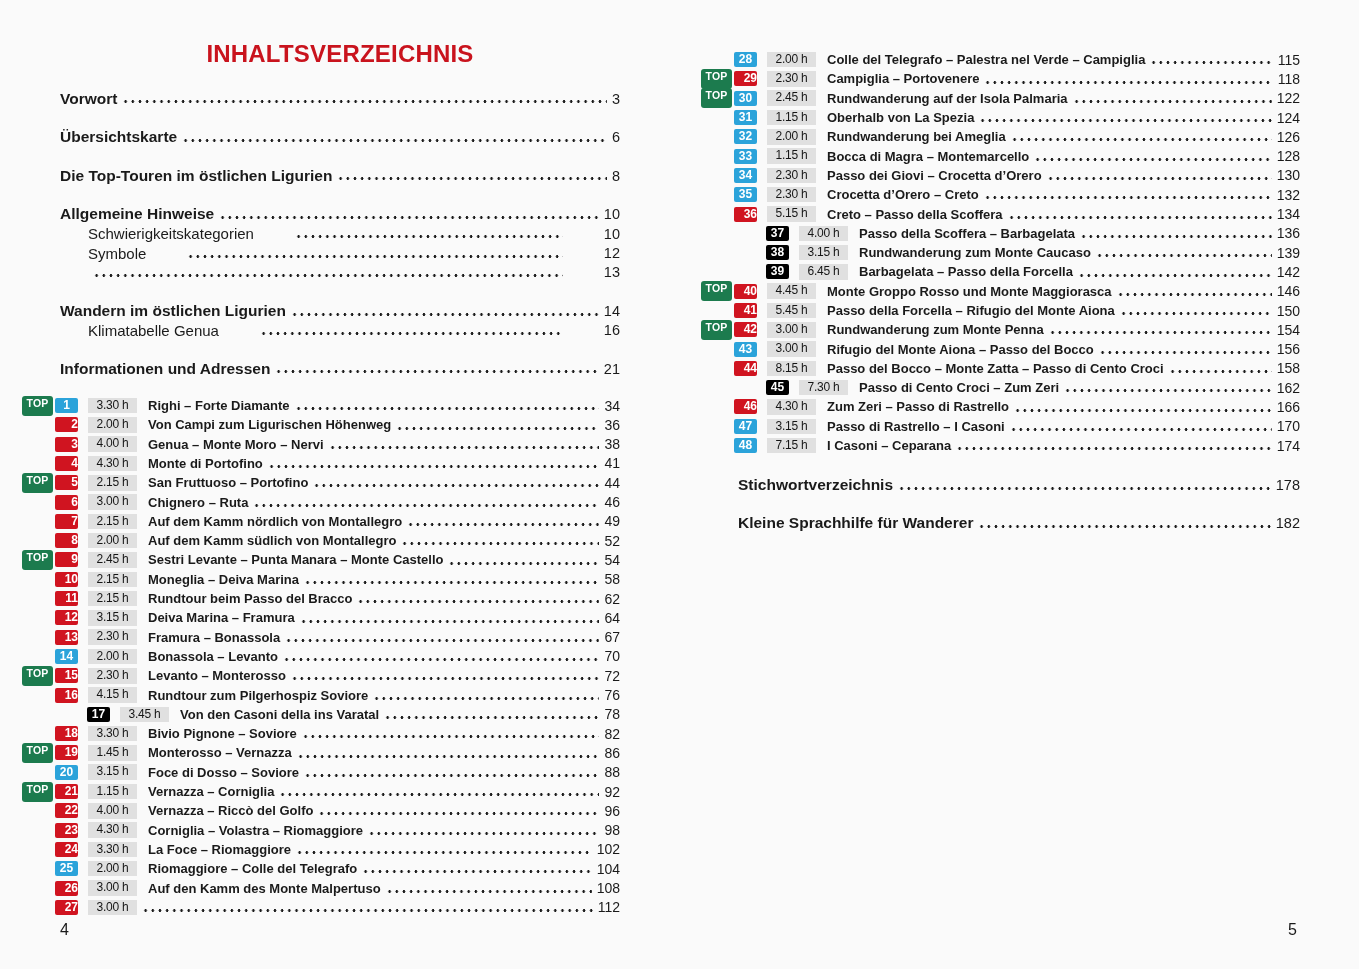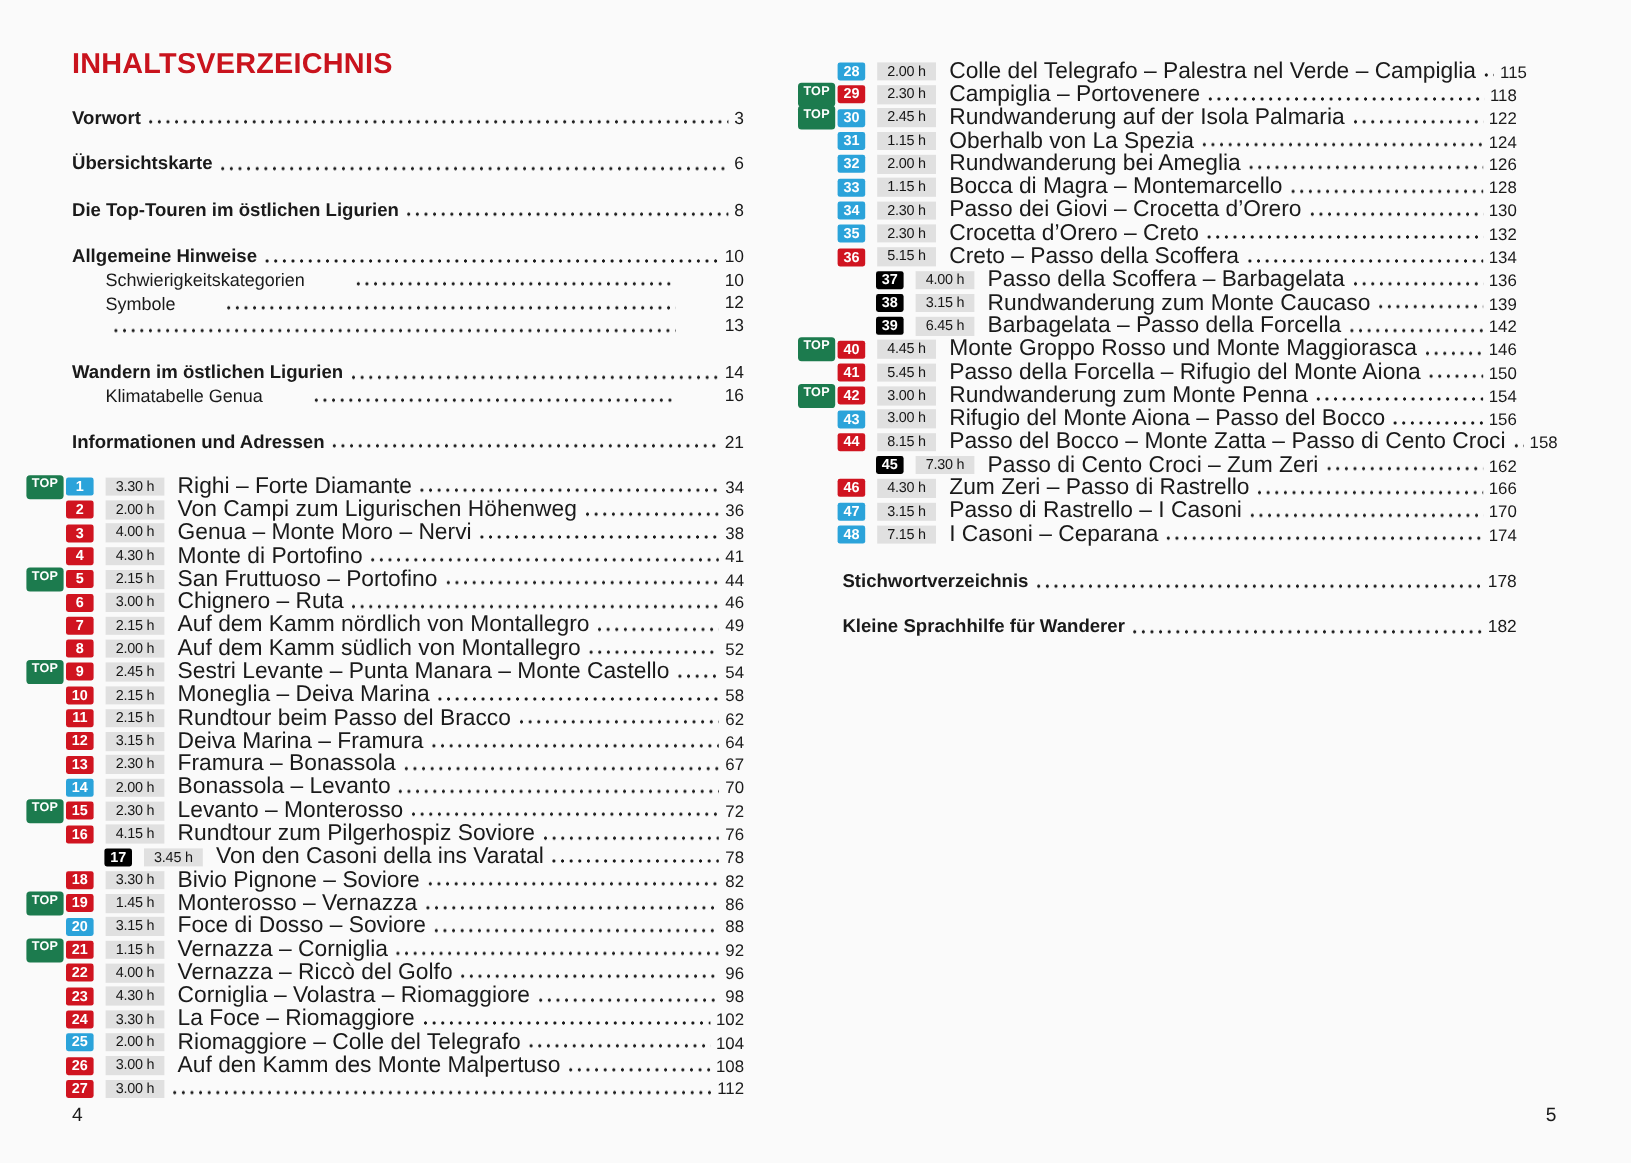--- a/index.html
+++ b/index.html
@@ -4,26 +4,26 @@
 <style>
   html,body{margin:0;padding:0;}
   body{
     width:1359px;height:969px;position:relative;
     background:#fafafa;color:#1a1a1a;
     font-family:"Liberation Sans", sans-serif;
     overflow:hidden;
   }
   .page-col{position:absolute;}
   #col-left{left:22px;top:40px;width:598px;}
-  #col-right{left:665px;top:50px;width:599px;}
+  #col-right{left:701px;top:50px;width:599px;}
 
   h1.toc-title{
     margin:0 0 21px 0;padding-left:38px;
     font-size:24px;line-height:28px;font-weight:bold;
-    letter-spacing:0.2px;color:var(--heading-red,#c9131d);
+    letter-spacing:0.2px;color:var(--heading-red,#c9131d);text-align:center;
   }
 
   .row{display:flex;align-items:center;height:19.3px;white-space:nowrap;}
   .row.gap{margin-top:19.3px;}
 
   
   .intro-row{padding-left:38px;font-size:15.5px;font-weight:bold;}
   .intro-row.sub{padding-left:66px;font-size:15px;font-weight:normal;gap:36px;}
   #right-outro .intro-row{padding-left:37px;justify-content:center;}
   .ipage{font-size:14.5px;font-weight:normal;}
@@ -36,28 +36,28 @@
     font-size:10.5px;font-weight:bold;line-height:15px;text-align:center;
     letter-spacing:0.2px;
   }
   .num-badge{
     width:23px;flex:0 0 23px;height:15px;border-radius:2px;
     color:#fff;font-size:12px;font-weight:bold;line-height:15px;text-align:center;
     background:var(--badge-red,#d01420);
   }
   .num-badge.c-blue{background:var(--badge-blue,#2ba3da);}
   .num-badge.c-black{background:var(--badge-black,#000);margin-left:32px;}
-  .num-badge.c-red{background:var(--badge-red,#d01420);}
+  .num-badge.c-red{background:var(--badge-red,#d01420);text-align:right;}
   .time-cell{
     margin-left:10px;width:49px;flex:0 0 49px;height:15.5px;
     background:var(--time-bg,#e0e0e0);
     font-size:12px;line-height:15.5px;text-align:center;color:#161616;
     letter-spacing:-0.2px;
   }
-  .ttitle{margin-left:11px;font-size:19px;font-weight:normal;}
+  .ttitle{margin-left:11px;font-size:13px;font-weight:bold;}
   .tpage{font-size:14px;font-weight:normal;}
 
   
   .leader{
     flex:1 1 auto;min-width:10px;height:5px;align-self:flex-end;
     margin:0 5px 4px 5px;
     background-image:radial-gradient(circle, #1b1b1b 1.15px, transparent 1.55px);
     background-size:7.2px 5px;background-repeat:repeat-x;background-position:0 50%;
   }
 

